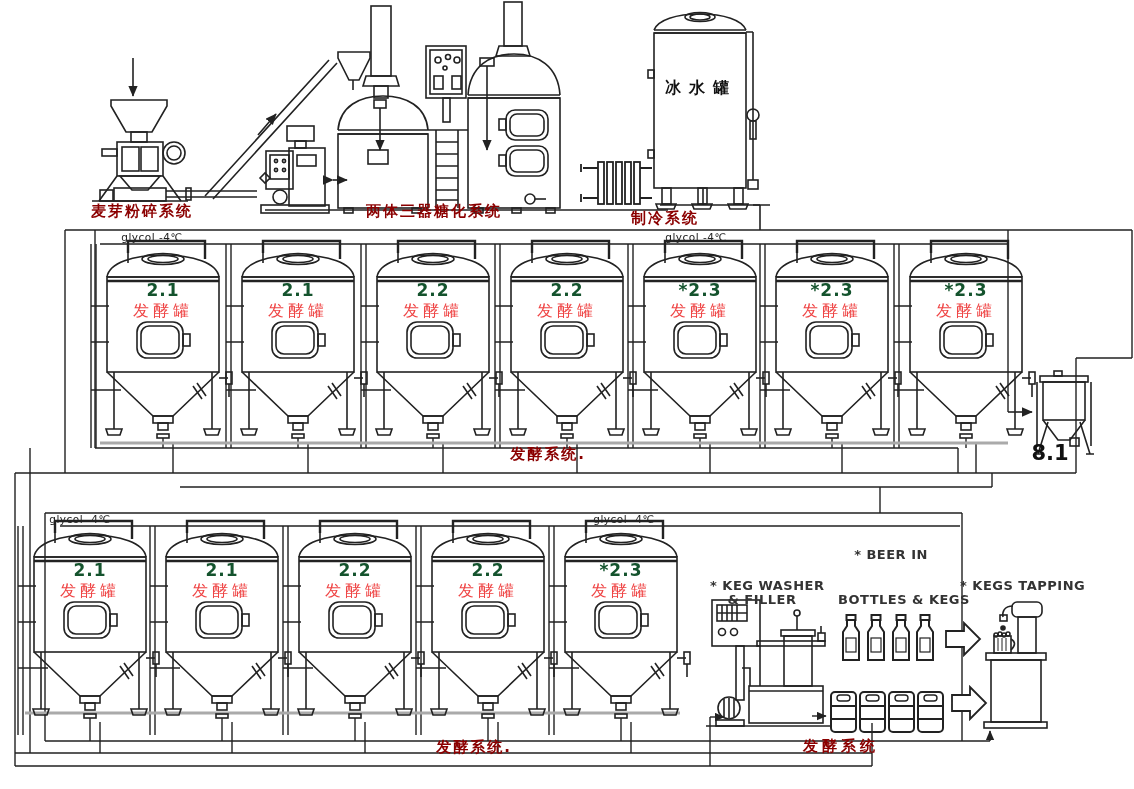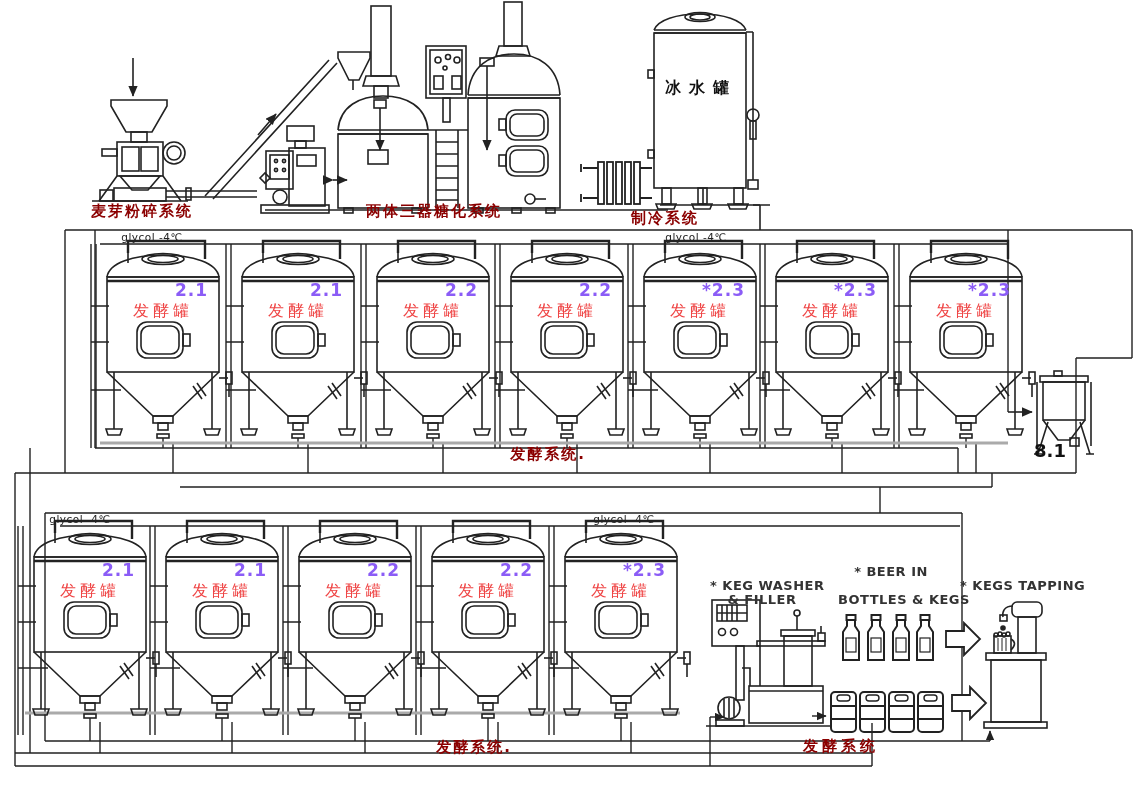--- a/index.html
+++ b/index.html
@@ -4,23 +4,23 @@
 <style>
   html,body{margin:0;padding:0;background:#ffffff;}
   #stage{position:relative;width:1134px;height:789px;background:#ffffff;overflow:hidden;
          font-family:"DejaVu Sans",sans-serif;}
   #lineart{position:absolute;left:0;top:0;}
   .lbl{position:absolute;text-align:center;line-height:1.15;white-space:nowrap;}
   .red{color:#8B0000;font-weight:bold;font-size:15px;letter-spacing:2px;}
   .glycol{font-size:10.5px;color:#222;letter-spacing:0.5px;}
   .en{font-size:13px;color:#333;font-weight:600;letter-spacing:0.5px;}
   .cn-black{color:#111;font-weight:bold;font-size:16px;letter-spacing:8px;}
-  .tank-num{color:#8b5cf6;font-weight:bold;font-size:17px;letter-spacing:1px;text-align:right;}
+  .tank-num{color:#14532d;font-weight:bold;font-size:17px;letter-spacing:1px;}
   .tank-name{color:#ef4444;font-weight:normal;font-size:16px;letter-spacing:4px;}
-  .big-num{color:#111;font-weight:bold;font-size:18px;}
+  .big-num{color:#111;font-weight:bold;font-size:21px;}
 </style>
 </head>
 <body>
 
 <div id="stage">
 
 <svg id="lineart" width="1134" height="789" viewBox="0 0 1134 789">
   <defs>
     <marker id="ar" markerWidth="9" markerHeight="8" refX="6.5" refY="3" orient="auto">
       <path d="M0,0 L7,3 L0,6 Z" fill="#222"></path>
@@ -339,21 +339,21 @@
 <div class="lbl glycol" style="left:588px;top:513px;width:72px;">glycol -4℃</div>
 
 <div class="lbl red" style="left:498px;top:446px;width:100px;">发酵系统.</div>
 <div class="lbl red" style="left:424px;top:739px;width:100px;">发酵系统.</div>
 <div class="lbl red" style="left:795px;top:738px;width:92px;letter-spacing:4px;">发酵系统</div>
 
 <div class="lbl big-num" style="left:1028px;top:441px;width:44px;">8.1</div>
 
 <div class="lbl en" style="left:710px;top:579px;width:104px;">* KEG WASHER</div>
 <div class="lbl en" style="left:710px;top:593px;width:104px;">&amp; FILLER</div>
-<div class="lbl en" style="left:838px;top:565px;width:106px;">* BEER IN</div>
+<div class="lbl en" style="left:838px;top:548px;width:106px;">* BEER IN</div>
 <div class="lbl en" style="left:838px;top:593px;width:106px;">BOTTLES &amp; KEGS</div>
 <div class="lbl en" style="left:960px;top:579px;width:112px;">* KEGS TAPPING</div>
 
 <div class="lbl tank-num" style="left:118px;top:281px;width:90px;">2.1</div>
 <div class="lbl tank-name" style="left:111px;top:302px;width:104px;">发酵罐</div>
 <div class="lbl tank-num" style="left:253px;top:281px;width:90px;">2.1</div>
 <div class="lbl tank-name" style="left:246px;top:302px;width:104px;">发酵罐</div>
 <div class="lbl tank-num" style="left:388px;top:281px;width:90px;">2.2</div>
 <div class="lbl tank-name" style="left:381px;top:302px;width:104px;">发酵罐</div>
 <div class="lbl tank-num" style="left:522px;top:281px;width:90px;">2.2</div>

